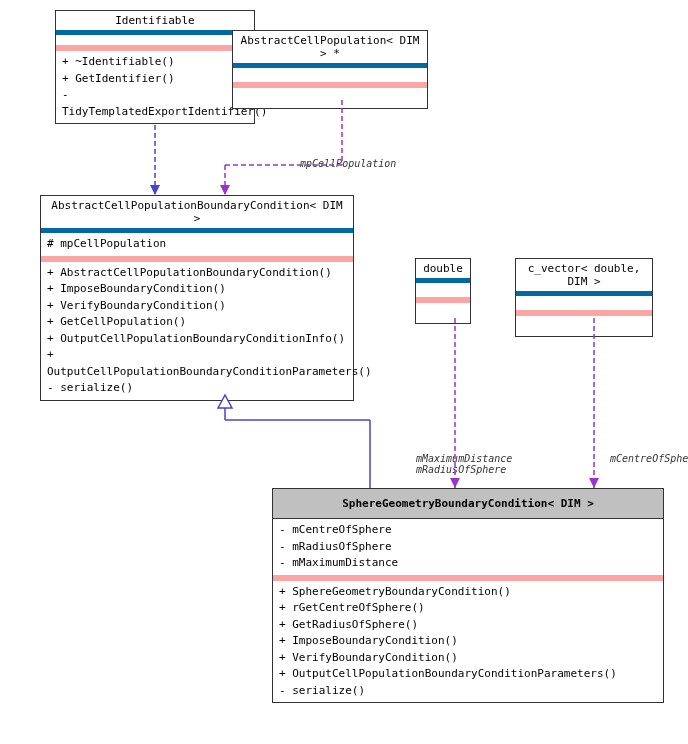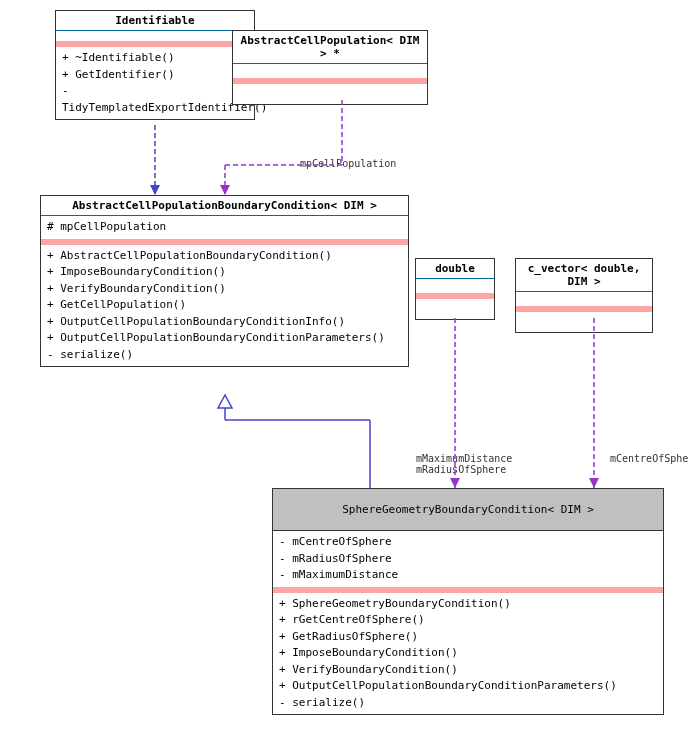--- a/index.html
+++ b/index.html
@@ -25,36 +25,37 @@
     .uml-section {
       border-bottom: 6px solid #fca5a5;
       padding: 3px 6px;
       line-height: 1.5;
     }
     .uml-section:last-child {
       border-bottom: none;
     }
     .uml-title {
       text-align: center;
-      font-weight: bold;
+      font-weight: normal;
       padding: 3px 6px;
-      border-bottom: 1px solid #0369a1;
+      border-bottom: 5px solid #0369a1;
     }
     svg.arrows {
       position: absolute;
       top: 0;
       left: 0;
       width: 688px;
       height: 744px;
       pointer-events: none;
     }
     .label-text {
       position: absolute;
       font-size: 10px;
       color: #333;
+      font-style: italic;
     }
   </style>
 </head>
 <body>
 
 <div class="diagram-container">
 
   <div class="uml-box" style="left:55px; top:10px; width:200px;">
     <div class="uml-title">Identifiable</div>
     <div class="uml-section" style="min-height:16px;"></div>
@@ -64,50 +65,50 @@
       <div>- TidyTemplatedExportIdentifier()</div>
     </div>
   </div>
 
   <div class="uml-box" style="left:232px; top:30px; width:196px;">
     <div class="uml-title">AbstractCellPopulation&lt; DIM &gt; *</div>
     <div class="uml-section" style="min-height:20px;"></div>
     <div class="uml-section" style="min-height:20px;"></div>
   </div>
 
-  <div class="uml-box" style="left:40px; top:195px; width:369px;">
+  <div class="uml-box" style="left:40px; top:195px; width:314px;">
     <div class="uml-title">AbstractCellPopulationBoundaryCondition&lt; DIM &gt;</div>
     <div class="uml-section">
       <div># mpCellPopulation</div>
     </div>
     <div class="uml-section">
       <div>+ AbstractCellPopulationBoundaryCondition()</div>
       <div>+ ImposeBoundaryCondition()</div>
       <div>+ VerifyBoundaryCondition()</div>
       <div>+ GetCellPopulation()</div>
       <div>+ OutputCellPopulationBoundaryConditionInfo()</div>
       <div>+ OutputCellPopulationBoundaryConditionParameters()</div>
       <div>- serialize()</div>
     </div>
   </div>
 
-  <div class="uml-box" style="left:415px; top:258px; width:80px;">
+  <div class="uml-box" style="left:415px; top:258px; width:56px;">
     <div class="uml-title">double</div>
     <div class="uml-section" style="min-height:20px;"></div>
     <div class="uml-section" style="min-height:20px;"></div>
   </div>
 
   <div class="uml-box" style="left:515px; top:258px; width:138px;">
     <div class="uml-title">c_vector&lt; double, DIM &gt;</div>
     <div class="uml-section" style="min-height:20px;"></div>
     <div class="uml-section" style="min-height:20px;"></div>
   </div>
 
   <div class="uml-box" style="left:272px; top:488px; width:392px;">
-    <div style="background:#c0c0c0; text-align:center; padding:14px 6px; border-bottom:1px solid #333; font-weight:normal;">SphereGeometryBoundaryCondition&lt; DIM &gt;</div>
+    <div style="background:#c0c0c0; text-align:center; padding:8px 6px; border-bottom:1px solid #333; font-weight:bold;">SphereGeometryBoundaryCondition&lt; DIM &gt;</div>
     <div class="uml-section">
       <div>- mCentreOfSphere</div>
       <div>- mRadiusOfSphere</div>
       <div>- mMaximumDistance</div>
     </div>
     <div class="uml-section">
       <div>+ SphereGeometryBoundaryCondition()</div>
       <div>+ rGetCentreOfSphere()</div>
       <div>+ GetRadiusOfSphere()</div>
       <div>+ ImposeBoundaryCondition()</div>

